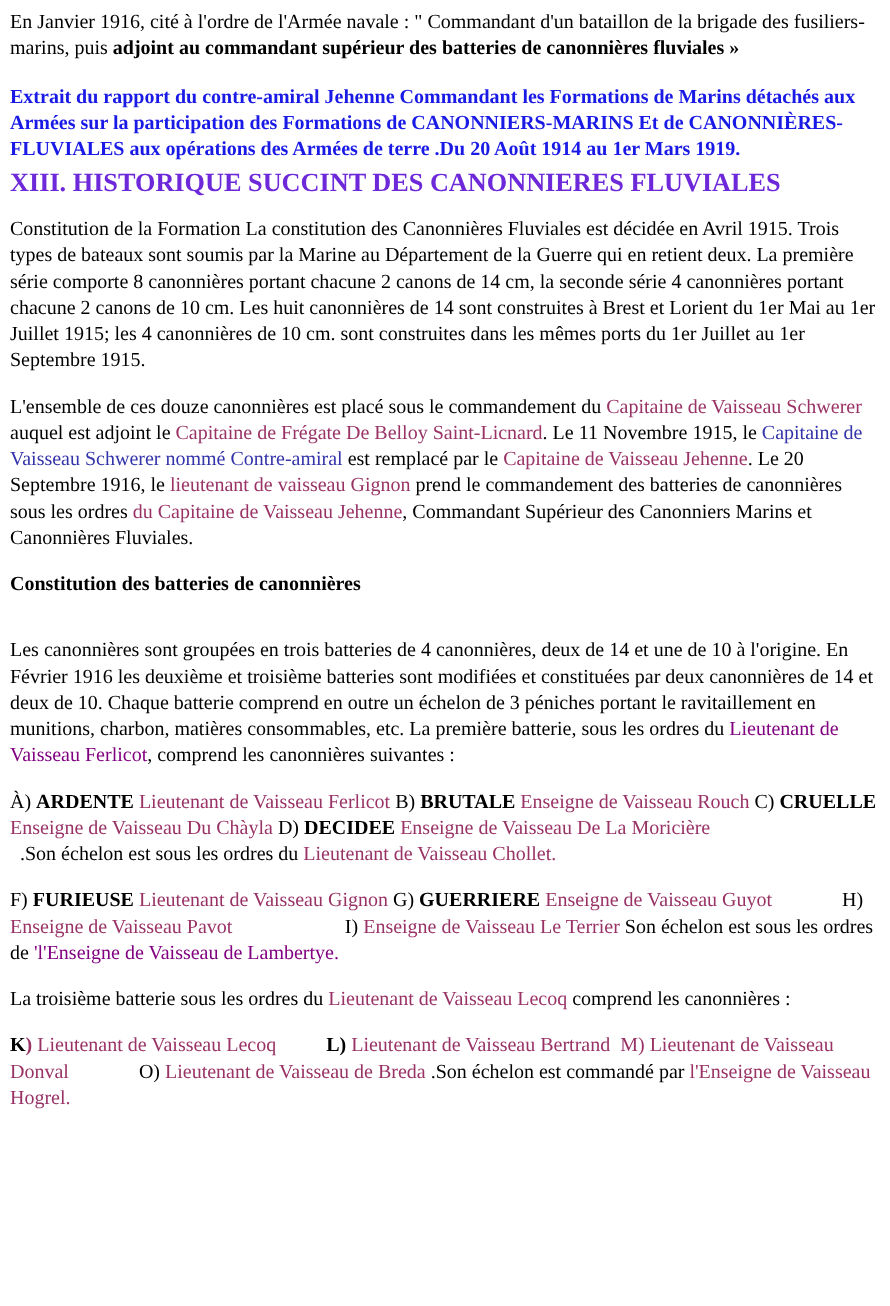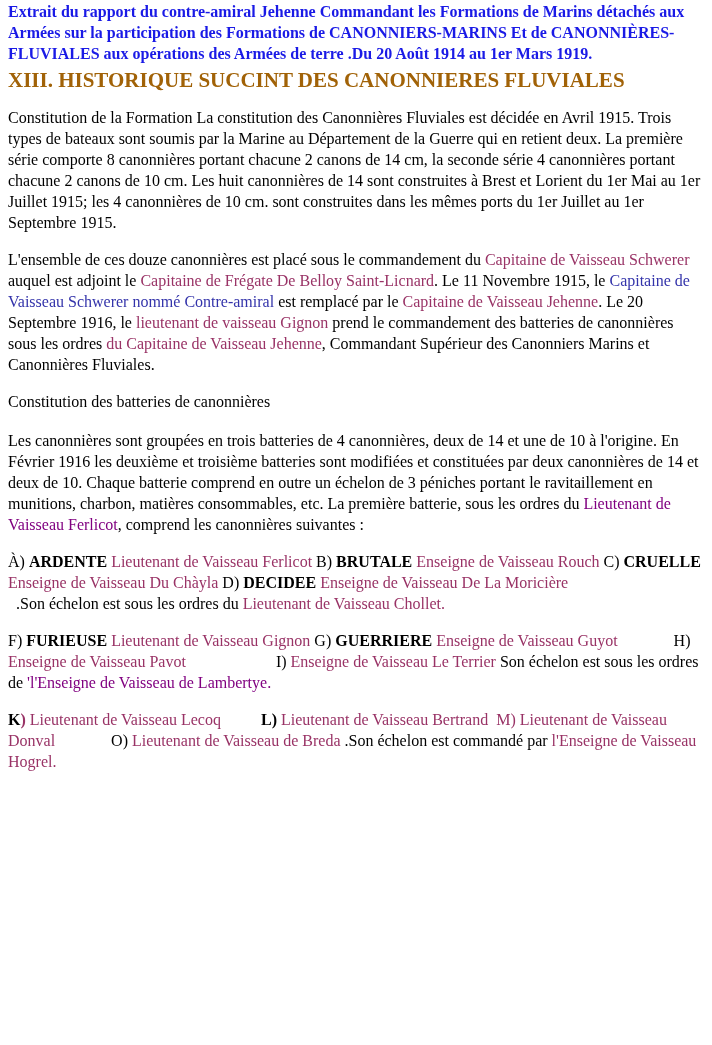--- a/index.html
+++ b/index.html
@@ -17,50 +17,52 @@
     .intro { margin-top: 6px; margin-bottom: 18px; }
     .report {
       font-weight: bold;
       color: #1a1ae6;
       margin-bottom: 3px;
     }
     h2 {
       font-family: "Liberation Serif", serif;
       font-size: 21px;
       font-weight: bold;
-      color: #a16207;
+      color: #6d28d9;
       margin: 0 0 14px 0;
       line-height: 26px;
     }
-    .subhead { font-weight: normal; margin-bottom: 18px; }
+    .subhead { font-weight: bold; margin-bottom: 32px; }
     .lk { color: #993366; }
     .lp { color: #800080; }
     .lb { color: #3333aa; }
     b { font-weight: bold; }
     .gap { display: inline-block; }
   </style>
 </head>
 <body>
 
 <div class="page">
 
+  <p class="intro"><span>En Janvier 1916, cité à l'ordre de l'Armée navale : " Commandant d'un bataillon de la brigade des fusiliers-marins, puis </span><b>adjoint au commandant supérieur des batteries de canonnières fluviales »</b></p>
 
   <p class="report">Extrait du rapport  du contre-amiral Jehenne Commandant les Formations de Marins détachés aux Armées sur la participation des Formations de CANONNIERS-MARINS Et de CANONNIÈRES-FLUVIALES aux opérations des Armées de terre .Du 20 Août 1914 au 1er Mars 1919.</p>
 
   <h2>XIII.  HISTORIQUE SUCCINT DES CANONNIERES FLUVIALES</h2>
 
   <p>Constitution de la Formation La constitution des Canonnières Fluviales est décidée en Avril 1915. Trois types de bateaux sont soumis par la Marine au Département de la Guerre qui en retient deux. La première série comporte 8 canonnières portant chacune 2 canons de 14 cm, la seconde série 4 canonnières portant chacune 2 canons de 10 cm. Les huit canonnières de 14 sont construites à Brest et Lorient du 1er Mai au 1er Juillet 1915; les 4 canonnières de 10 cm. sont construites dans les mêmes ports du 1er Juillet au 1er Septembre 1915.</p>
 
   <p><span>L'ensemble de ces douze canonnières est placé sous le commandement du </span><a class="lk">Capitaine de Vaisseau Schwerer</a><span> auquel est adjoint le </span><a class="lk">Capitaine de Frégate De Belloy Saint-Licnard</a><span>. Le 11 Novembre 1915, le </span><a class="lb">Capitaine de Vaisseau Schwerer nommé Contre-amiral</a><span> est remplacé par le </span><a class="lk">Capitaine de Vaisseau Jehenne</a><span>. Le 20 Septembre 1916, le </span><a class="lk">lieutenant de vaisseau Gignon</a><span> prend le commandement des batteries de canonnières sous les ordres </span><a class="lk">du Capitaine de Vaisseau Jehenne</a><span>, Commandant Supérieur des Canonniers Marins et Canonnières Fluviales.</span></p>
 
   <p class="subhead">Constitution des batteries de canonnières</p>
 
   <p><span>Les canonnières sont groupées en trois batteries de 4 canonnières, deux de 14 et une de 10 à l'origine. En Février 1916 les deuxième et troisième batteries sont modifiées et constituées par deux canonnières de 14 et deux de 10. Chaque batterie comprend en outre un échelon de 3 péniches portant le ravitaillement en munitions, charbon, matières consommables, etc. La première batterie, sous les ordres du </span><a class="lp">Lieutenant de Vaisseau Ferlicot</a><span>, comprend les canonnières suivantes :</span></p>
 
   <p><span>À) </span><b>ARDENTE</b><a class="lk"> Lieutenant de Vaisseau Ferlicot</a><span> B) </span><b>BRUTALE</b><a class="lk"> Enseigne de Vaisseau Rouch</a><span> C) </span><b>CRUELLE</b><a class="lk"> Enseigne de Vaisseau Du Chàyla</a><span> D) </span><b>DECIDEE</b><a class="lk"> Enseigne de Vaisseau De La Moricière</a><span style="white-space:pre">  .Son échelon est sous les ordres du </span><a class="lk">Lieutenant de Vaisseau Chollet.</a></p>
 
 
   <p><span>F) </span><b>FURIEUSE</b><a class="lk"> Lieutenant de Vaisseau Gignon</a><span> G) </span><b>GUERRIERE</b><a class="lk"> Enseigne de Vaisseau Guyot</a><span class="gap" style="width:56px"></span><span>H) </span><a class="lk">Enseigne de Vaisseau Pavot</a><span class="gap" style="width:90px"></span><span>I) </span><a class="lk">Enseigne de Vaisseau Le Terrier</a><span> Son échelon est sous les ordres de </span><a class="lp">'l'Enseigne de Vaisseau de Lambertye.</a></p>
 
+  <p><span>La troisième batterie sous les ordres du </span><a class="lk">Lieutenant de Vaisseau Lecoq</a><span> comprend les canonnières :</span></p>
 
   <p><b>K</b><b class="lk">)</b><a class="lk"> Lieutenant de Vaisseau Lecoq</a><span class="gap" style="width:40px"></span><b>L)</b><a class="lk"> Lieutenant de Vaisseau Bertrand</a><span class="lk" style="white-space:pre">  M)</span><a class="lk"> Lieutenant de Vaisseau Donval</a><span class="gap" style="width:56px"></span><span>O)</span><a class="lk"> Lieutenant de Vaisseau de Breda</a><span> .Son échelon est commandé par </span><a class="lk">l'Enseigne de Vaisseau Hogrel.</a></p>
 
 </div>
 
 </body></html>

